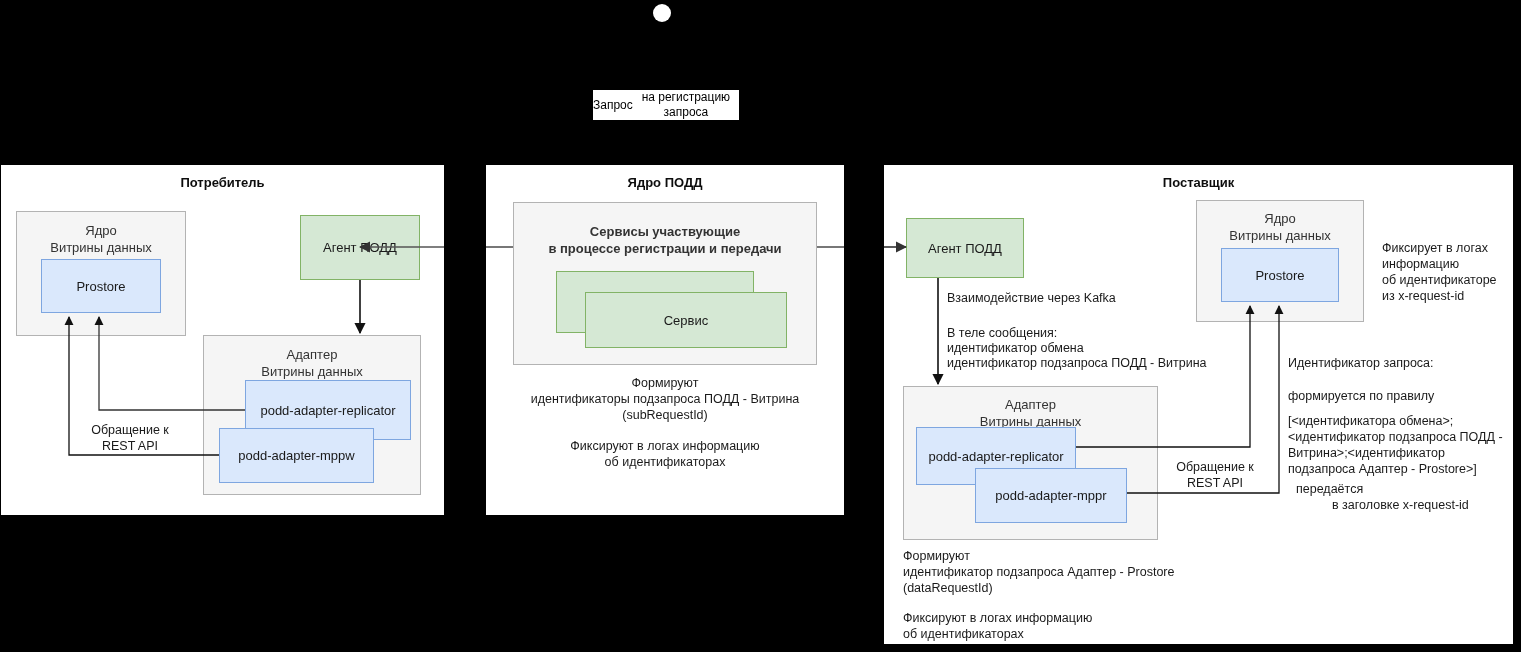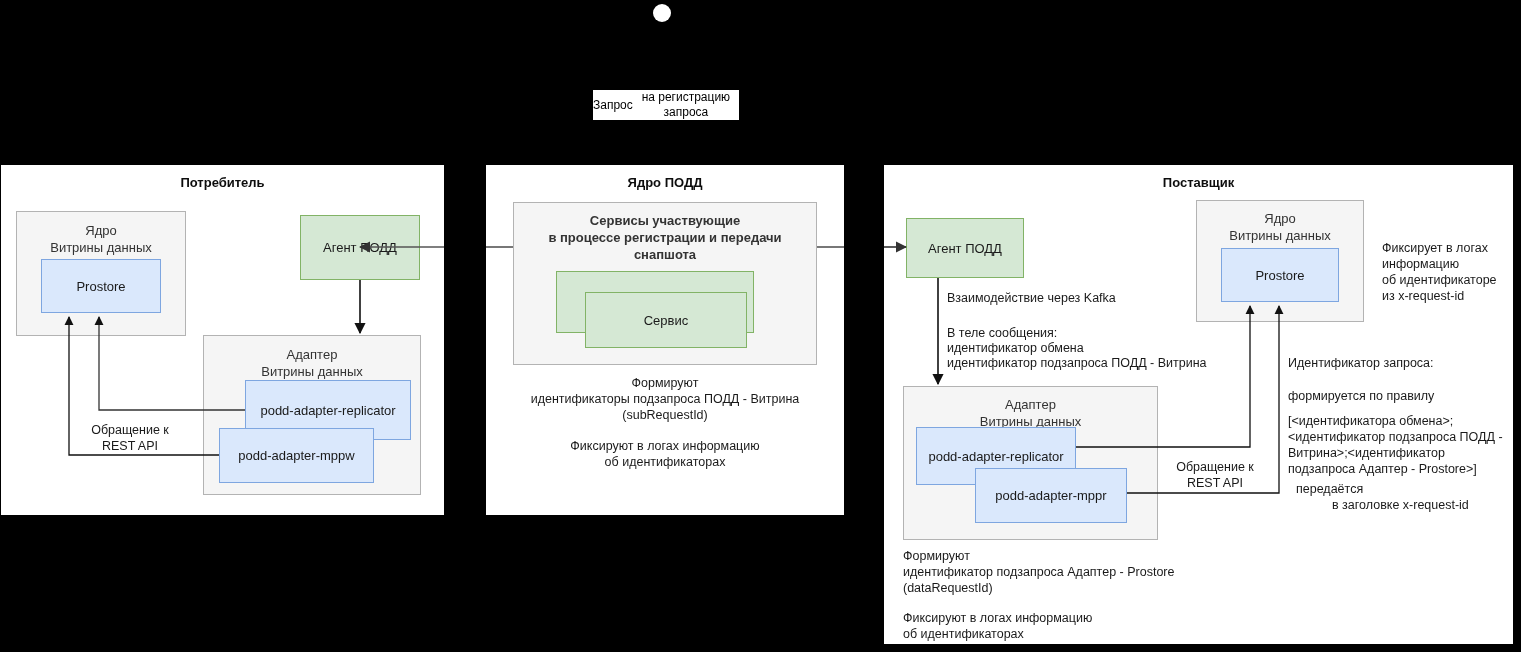--- a/index.html
+++ b/index.html
@@ -33,21 +33,21 @@
            display:flex;flex-direction:row;align-items:center;justify-content:center;}
 
   
   .txt{font-size:12.5px;line-height:16px;color:#1a1a1a;white-space:pre-line;}
   .txt.center{text-align:center;}
   .u{}
 
   .svg-layer{position:absolute;left:0;top:0;width:1521px;height:652px;
              pointer-events:none;}
   .dot{background:#ffffff;border-radius:50%;}
-  .bold-hdr{font-weight:bold;font-size:13px;line-height:17px;color:#222;}
+  .bold-hdr{font-weight:bold;font-size:13px;line-height:17px;color:#222;margin-top:11px;}
 </style>
 </head>
 <body>
 
 <div class="canvas">
 
   <div class="abs dot" style="left:653px;top:4px;width:18px;height:18px;"></div>
 
   <div class="abs callout" style="left:592px;top:89px;width:148px;height:32px;">
     <span>Запрос</span>
@@ -89,25 +89,24 @@
 REST API</div>
 
   <div class="abs panel" style="left:486px;top:165px;width:358px;height:350px;">
     <div class="panel-title" style="top:9px;">Ядро ПОДД</div>
   </div>
 
   <div class="abs grey-box" style="left:513px;top:202px;width:304px;height:163px;">
     <div class="hdr bold-hdr" style="top:9px;">
       <div>Сервисы участвующие</div>
       <div>в процессе регистрации и передачи</div>
-      <div>снапшота</div>
     </div>
   </div>
   <div class="abs green-box" style="left:556px;top:271px;width:198px;height:62px;"></div>
-  <div class="abs green-box" style="left:585px;top:292px;width:162px;height:56px;">
+  <div class="abs green-box" style="left:585px;top:292px;width:202px;height:56px;">
     <span>Сервис</span>
   </div>
 
   <div class="abs txt center" style="left:506px;top:375px;width:318px;">Формируют
 идентификаторы подзапроса ПОДД - Витрина
 (subRequestId)</div>
   <div class="abs txt center" style="left:506px;top:438px;width:318px;">Фиксируют в логах информацию
 об идентификаторах</div>
 
   <div class="abs panel" style="left:884px;top:165px;width:629px;height:479px;">

